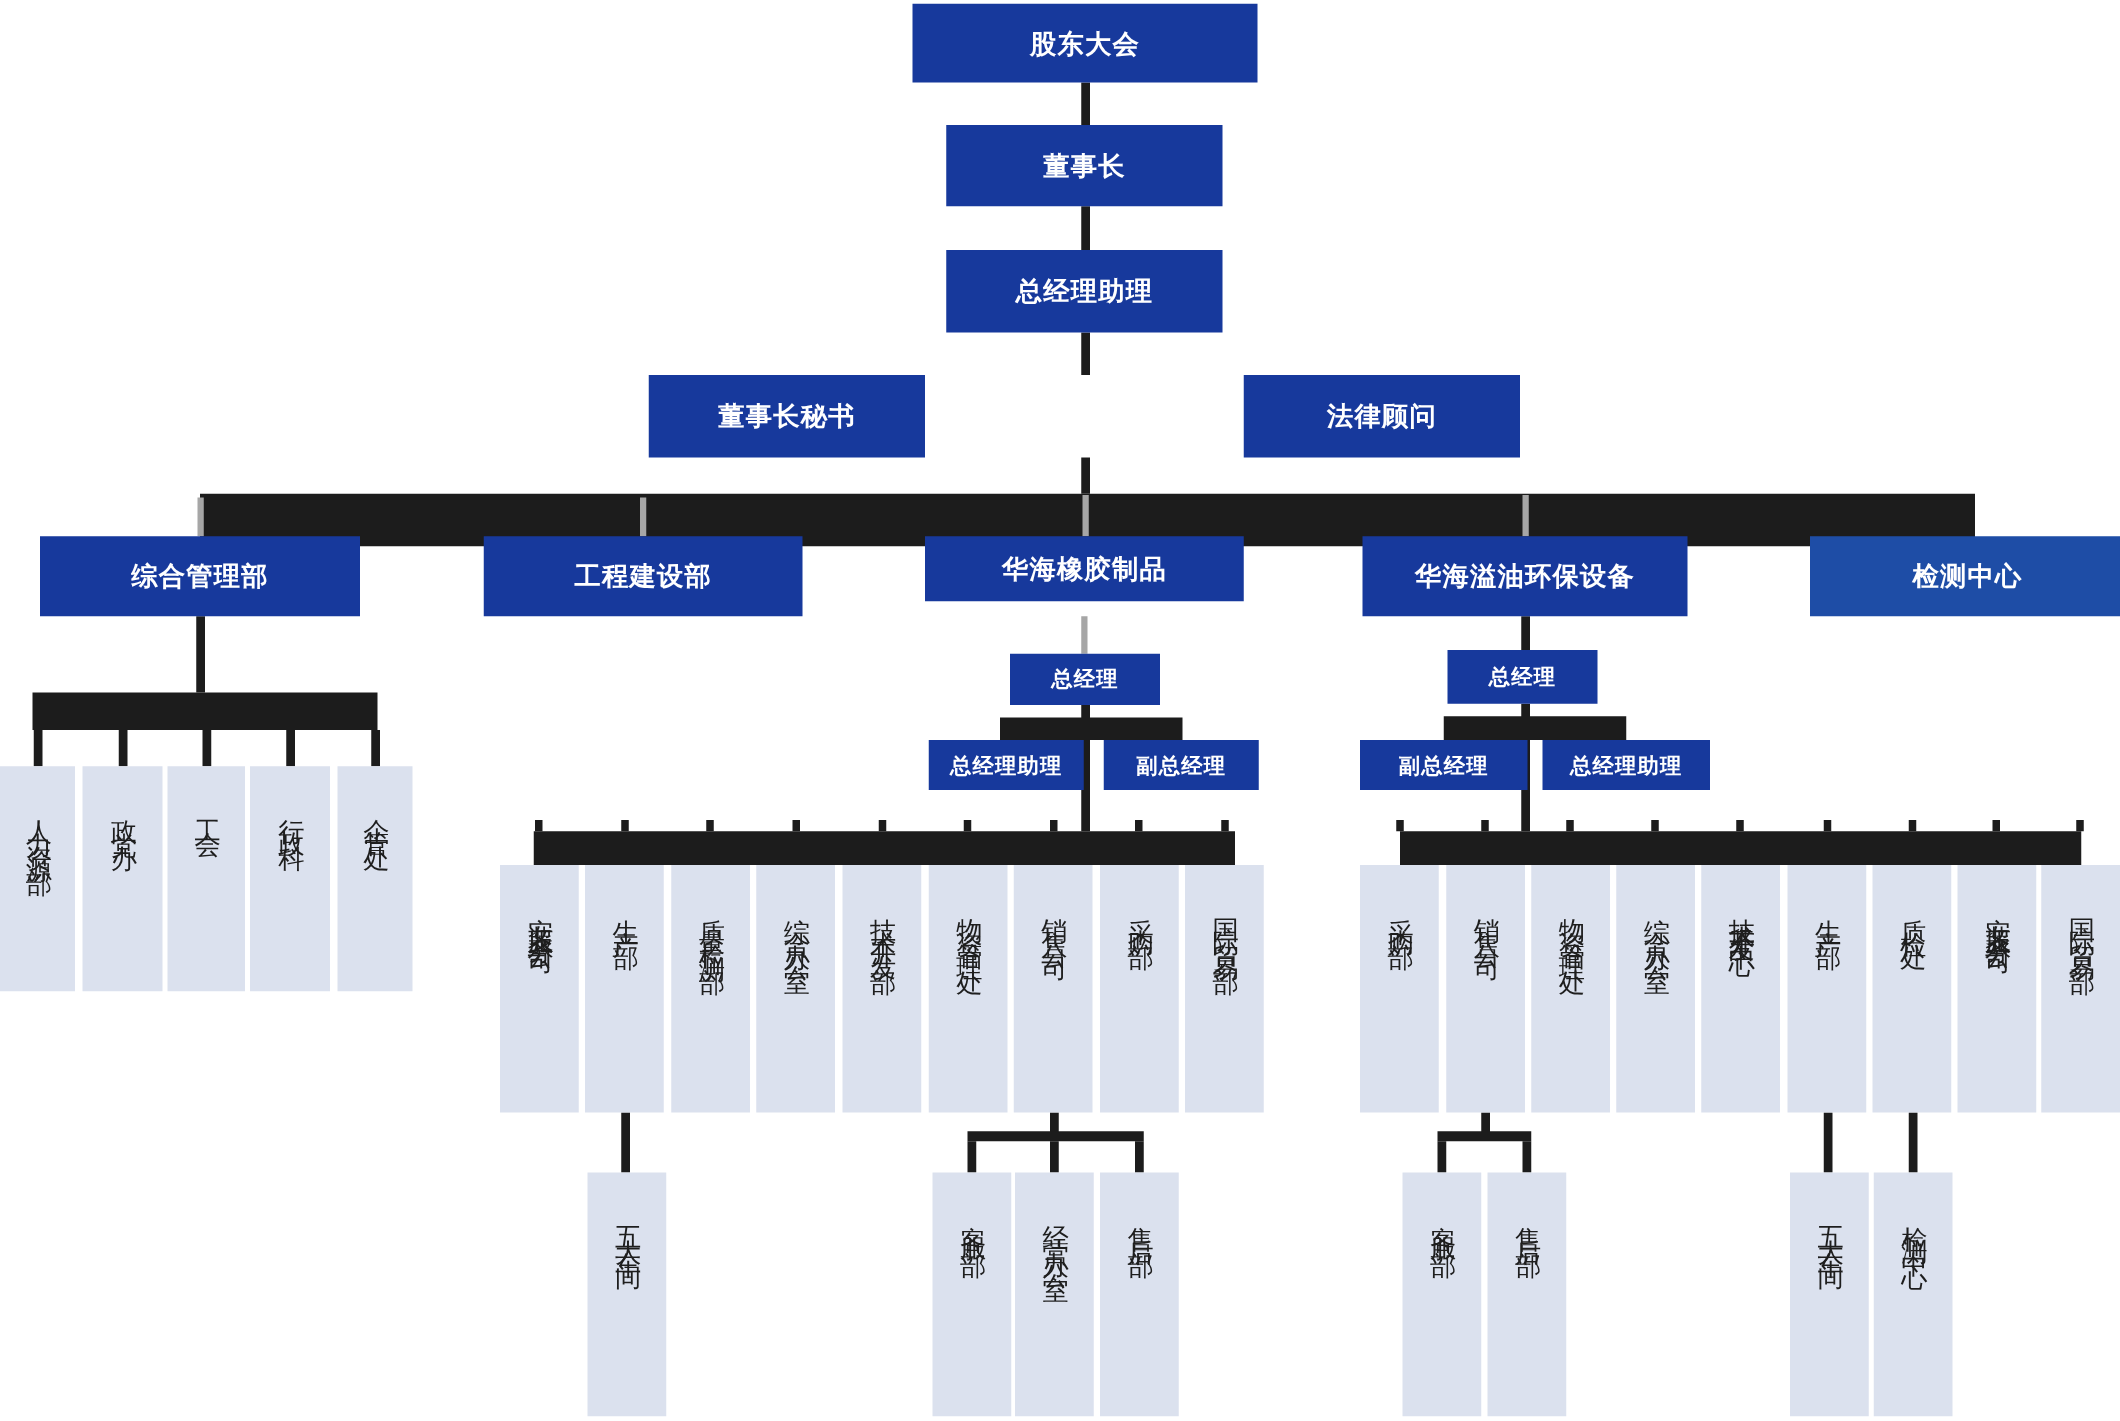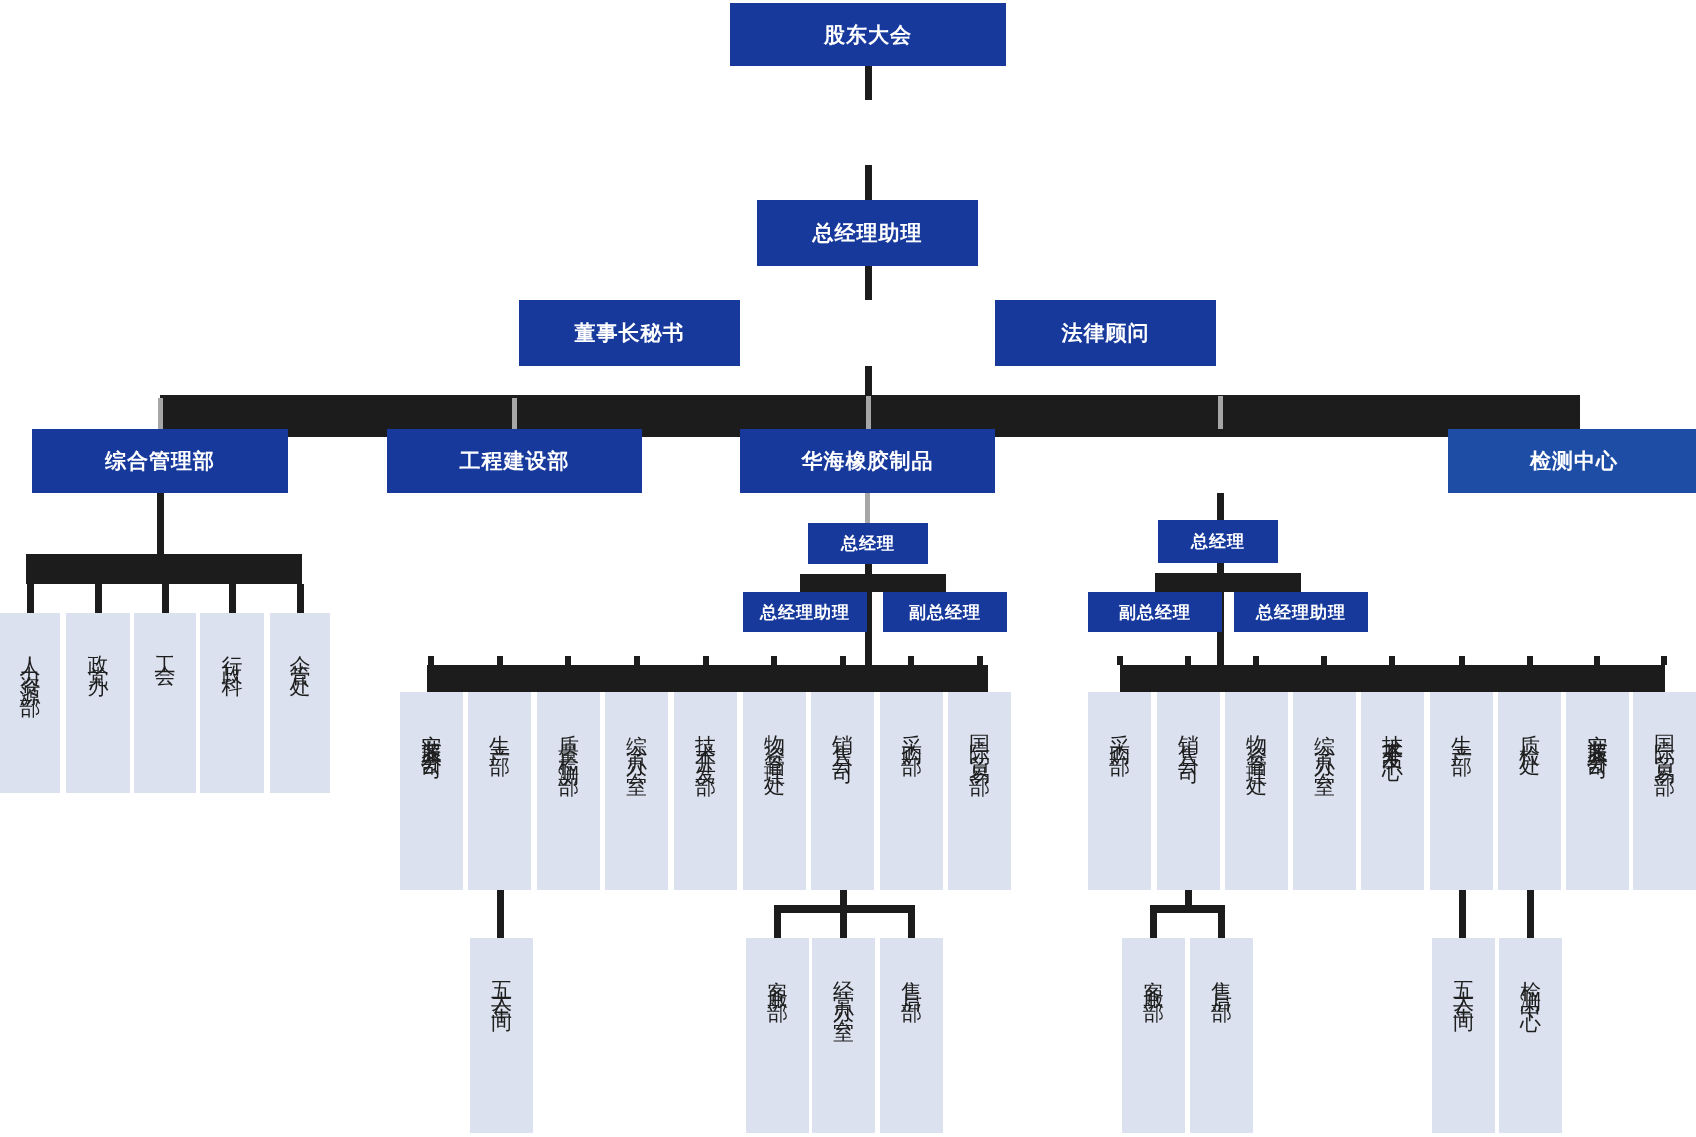--- a/index.html
+++ b/index.html
@@ -96,37 +96,43 @@
     <div class="connector" style="left: 1661px; top: 656px; width: 6px; height: 9px;"></div>
     <div class="connector" style="left: 1185px; top: 890px; width: 7px; height: 18px;"></div>
     <div class="connector" style="left: 1150px; top: 905px; width: 75px; height: 8px;"></div>
     <div class="connector" style="left: 1150px; top: 913px; width: 7px; height: 25px;"></div>
     <div class="connector" style="left: 1218px; top: 913px; width: 7px; height: 25px;"></div>
     <div class="connector" style="left: 1459px; top: 890px; width: 7px; height: 48px;"></div>
     <div class="connector" style="left: 1527px; top: 890px; width: 7px; height: 48px;"></div>
     <div class="node blue" style="left: 730px; top: 3px; width: 276px; height: 63px;">
       <span>股东大会</span>
     </div>
+    <div class="node blue" style="left: 757px; top: 100px; width: 221px; height: 65px;">
+      <span>董事长</span>
+    </div>
     <div class="node blue" style="left: 757px; top: 200px; width: 221px; height: 66px;">
       <span>总经理助理</span>
     </div>
     <div class="node blue" style="left: 519px; top: 300px; width: 221px; height: 66px;">
       <span>董事长秘书</span>
     </div>
     <div class="node blue" style="left: 995px; top: 300px; width: 221px; height: 66px;">
       <span>法律顾问</span>
     </div>
     <div class="node blue" style="left: 32px; top: 429px; width: 256px; height: 64px; justify-content: center;">
       <span>综合管理部</span>
     </div>
     <div class="node blue" style="left: 387px; top: 429px; width: 255px; height: 64px;">
       <span>工程建设部</span>
     </div>
-    <div class="node blue" style="left: 740px; top: 429px; width: 255px; height: 64px;">
+    <div class="node blue" style="left: 740px; top: 429px; width: 255px; height: 52px;">
       <span>华海橡胶制品</span>
+    </div>
+    <div class="node blue" style="left: 1090px; top: 429px; width: 260px; height: 64px;">
+      <span>华海溢油环保设备</span>
     </div>
     <div class="node blue lighter" style="left: 1448px; top: 429px; width: 252px; height: 64px;">
       <span>检测中心</span>
     </div>
     <div class="node smallblue" style="left: 808px; top: 523px; width: 120px; height: 41px;">
       <span>总经理</span>
     </div>
     <div class="node smallblue" style="left: 743px; top: 592px; width: 124px; height: 40px;">
       <span>总经理助理</span>
     </div>

